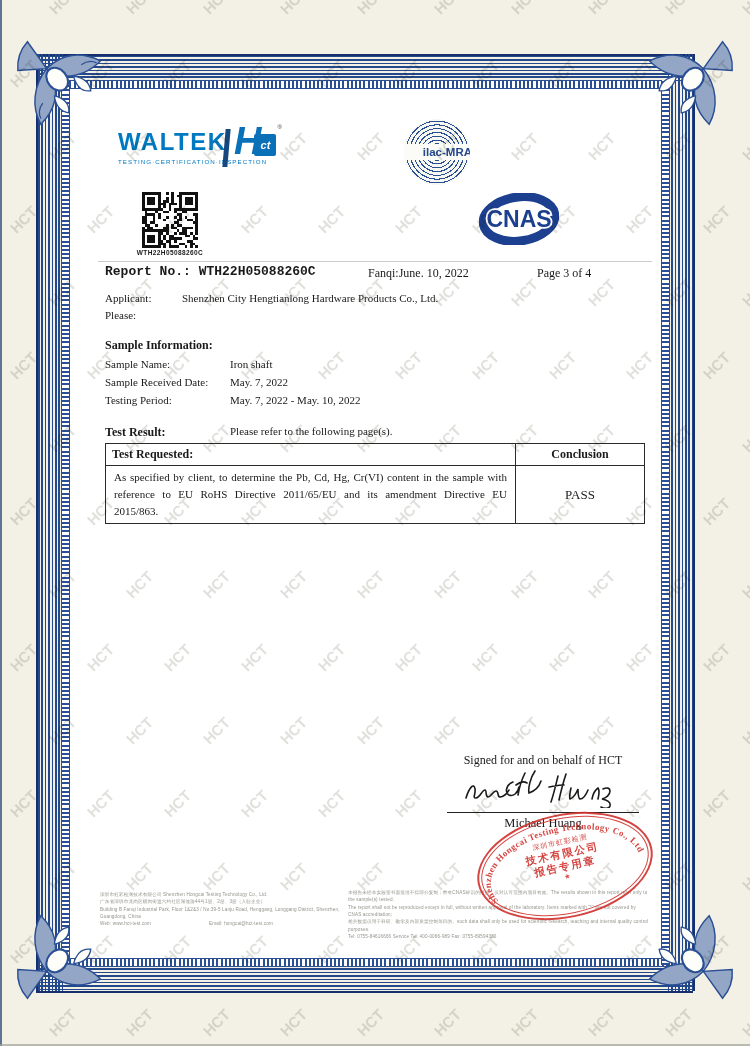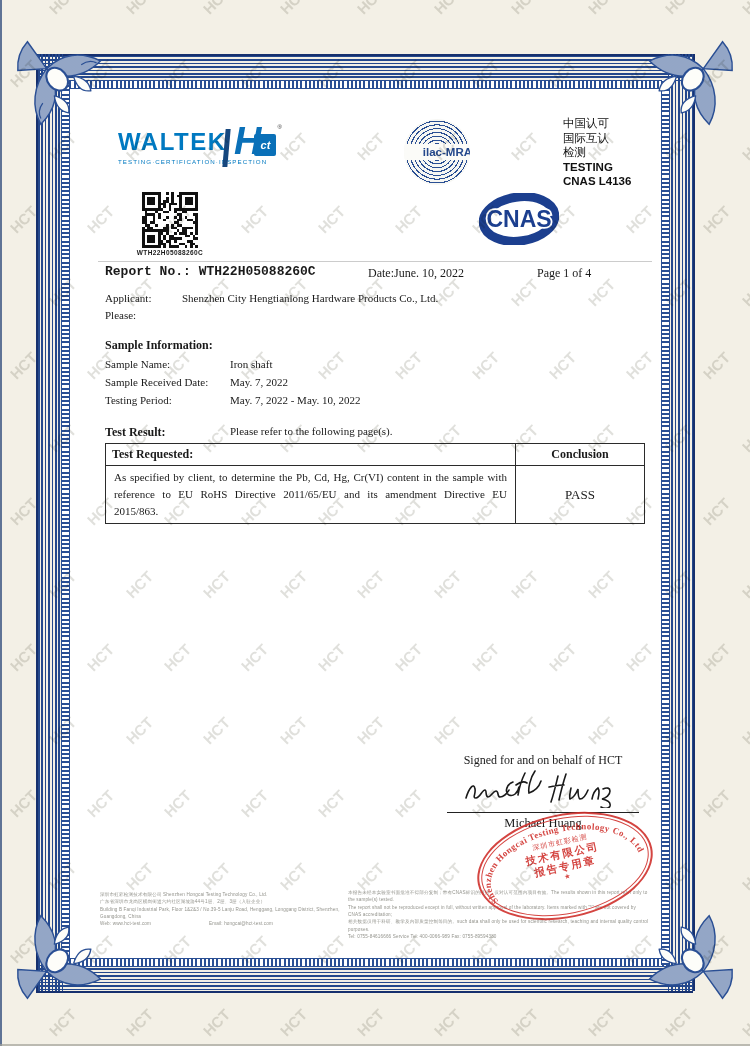--- a/index.html
+++ b/index.html
@@ -473,37 +473,30 @@
         </div>
     </div>
 
     <div class="abs cnas" style="left:479px;top:127px;">
       <svg viewBox="0 0 80 52">
         <ellipse cx="40" cy="26" rx="36" ry="22" fill="none" stroke="#1c3f8f" stroke-width="9" transform="rotate(-8 40 26)"></ellipse>
         <text x="40" y="34" text-anchor="middle" font-family="Liberation Sans, sans-serif" font-size="23" font-weight="bold" fill="#1c3f8f" stroke="#ffffff" stroke-width="3.5" paint-order="stroke">CNAS</text>
       </svg>
     </div>
 
-    <div class="abs accred" style="left:563px;top:116px;">
-      <div>中国认可</div>
-      <div>国际互认</div>
-      <div>检测</div>
-      <div class="b">TESTING</div>
-      <div class="b">CNAS L4136</div>
-    </div>
 
     <div class="abs hairline"></div>
 
     <div class="abs meta-bold" style="left:105px;top:264px;">
       <span>Report No.:</span>&nbsp;<span>WTH22H05088260C</span>
     </div>
     <div class="abs t12" style="left:368px;top:266px;">
-      <span>Date:</span><span>June. 10, 2022</span>
-    </div>
-    <div class="abs t12" style="left:537px;top:266px;">Page 1 of 4</div>
+      <span>Fanqi:</span><span>June. 10, 2022</span>
+    </div>
+    <div class="abs t12" style="left:537px;top:266px;">Page 3 of 4</div>
 
     <div class="abs t115" style="left:105px;top:292px;">Applicant:</div>
     <div class="abs t115" style="left:182px;top:292px;">Shenzhen City Hengtianlong Hardware Products Co., Ltd.</div>
     <div class="abs t115" style="left:105px;top:309px;">Please:</div>
 
     <div class="abs bold t12" style="left:105px;top:338px;">Sample Information:</div>
     <div class="abs t115" style="left:105px;top:358px;">Sample Name:</div>
     <div class="abs t115" style="left:230px;top:358px;">Iron shaft</div>
     <div class="abs t115" style="left:105px;top:376px;">Sample Received Date:</div>
     <div class="abs t115" style="left:230px;top:376px;">May. 7, 2022</div>

